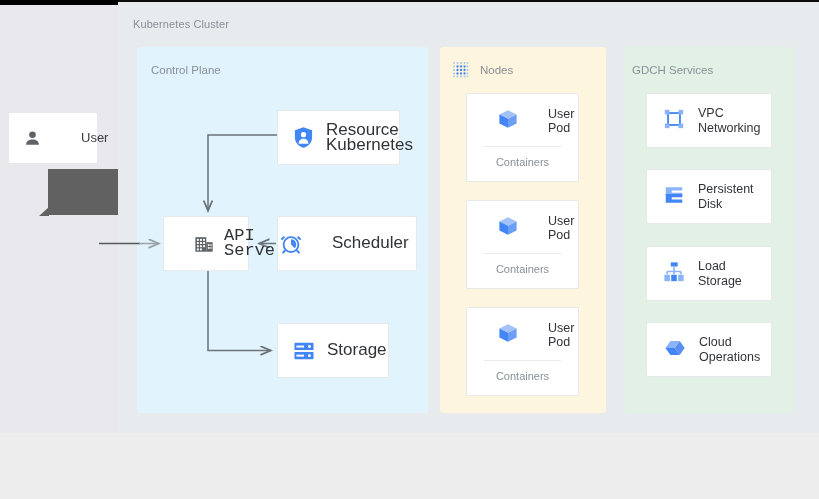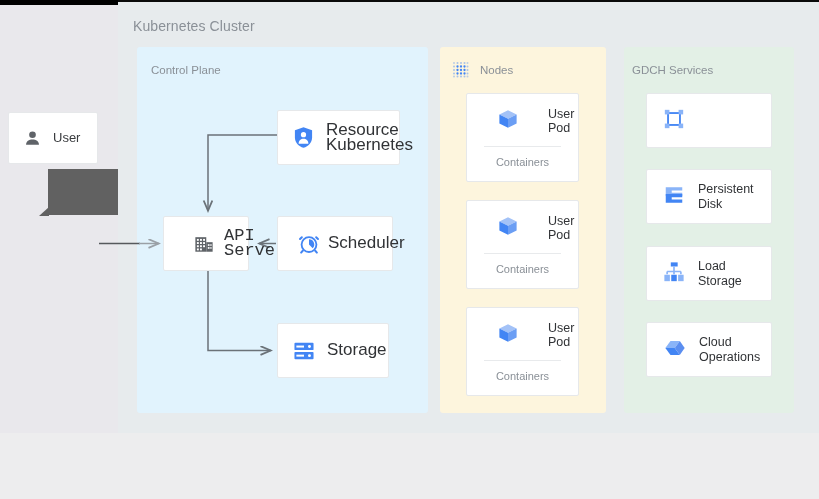--- a/index.html
+++ b/index.html
@@ -13,21 +13,21 @@
   
   #root{position:absolute;inset:0;}
   .topbar-black{position:absolute;left:0;top:0;width:118px;height:5px;background:#000;}
   .topline-black{position:absolute;left:118px;top:0;width:701px;height:2px;background:#0a0a0a;}
   .canvas-left{position:absolute;left:0;top:5px;width:118px;height:428px;background:#e9e8ec;}
   .canvas-main{position:absolute;left:118px;top:2px;width:701px;height:431px;background:#e7ebed;}
 
   
   .cluster-title{
     position:absolute;left:133px;top:18px;
-    font-size:14px;color:#8a9097;letter-spacing:.1px;
+    font-size:11px;color:#8a9097;letter-spacing:.1px;
   }
 
   
   .panel{position:absolute;border-radius:3px;}
   .panel-label{
     position:absolute;font-size:11.5px;color:#8a9097;white-space:nowrap;
   }
   #panel-control{left:137px;top:47px;width:291px;height:366px;background:#e1f3fd;}
   #panel-nodes  {left:440px;top:47px;width:166px;height:366px;background:#fdf5dd;}
   #panel-gdch   {left:624px;top:47px;width:170px;height:366px;background:#e3f0e6;}
@@ -43,26 +43,26 @@
     position:absolute;background:#fff;border:1px solid #e6e8ea;
     border-radius:2px;box-sizing:border-box;
     display:flex;align-items:center;
   }
   .card .ico{flex:0 0 auto;display:flex;align-items:center;justify-content:center;}
   .card .lbl{font-size:17px;color:#313336;line-height:14.5px;}
 
   
   #card-user   {left:8px; top:112px;width:90px;height:52px;padding-left:14px;gap:11px;}
   #card-kubectl{left:8px; top:218px;width:90px;height:52px;padding-left:14px;gap:11px;}
-  #card-user .lbl,#card-kubectl .lbl{font-size:13px;color:#3a3c3f;}
+  #card-user .lbl,#card-kubectl .lbl{font-size:13px;color:#3a3c3f;margin-left:28px;}
 
   
   #card-rc  {left:277px;top:110px;width:123px;height:55px;padding-left:15px;gap:12px;}
   #card-api {left:163px;top:216px;width:86px;height:55px;padding-left:30px;gap:10px;font-family:Liberation Mono, monospace;}
-  #card-sch {left:277px;top:216px;width:116px;height:55px;padding-left:20px;gap:8px;}
+  #card-sch {left:277px;top:216px;width:140px;height:55px;padding-left:2px;gap:30px;}
   #card-sto {left:277px;top:323px;width:112px;height:55px;padding-left:15px;gap:12px;}
 
   
   .pod{
     position:absolute;background:#fff;border:1px solid #e6e8ea;border-radius:2px;
     box-sizing:border-box;
   }
   .pod-head{display:flex;align-items:center;gap:29px;padding:13px 0 0 30px;}
   .pod-head .lbl{font-size:12.5px;color:#313336;}
   .pod-sep{height:1px;background:#e8eaec;margin:11px 17px 0 17px;}
@@ -302,20 +302,24 @@
   <div class="gcard" id="g-vpc">
     <span class="ico">
       <svg viewBox="0 0 24 24" width="22" height="22">
         <rect x="5.5" y="5.5" width="13" height="13" fill="none" stroke="#4285f4" stroke-width="2"></rect>
         <rect x="2" y="2" width="5" height="5" fill="#8ab4f8"></rect>
         <rect x="17" y="2" width="5" height="5" fill="#8ab4f8"></rect>
         <rect x="2" y="17" width="5" height="5" fill="#8ab4f8"></rect>
         <rect x="17" y="17" width="5" height="5" fill="#8ab4f8"></rect>
       </svg>
     </span>
+    <span class="lbl">
+      <span>VPC</span><br>
+      <span>Networking</span>
+    </span>
   </div>
 
   <div class="gcard" id="g-pd">
     <span class="ico">
       <svg viewBox="0 0 24 24" width="22" height="22">
         <path d="M3,3.5 L21,3.5 L21,7 L9.5,7 L9.5,9.5 L21,9.5 L21,13 L3,13 Z" fill="#8ab4f8"></path>
         <path d="M3,10.8 L21,10.8 L21,14.4 L9.5,14.4 L9.5,17 L21,17 L21,20.5 L3,20.5 Z" fill="#4285f4"></path>
       </svg>
     </span>
     <span class="lbl">

